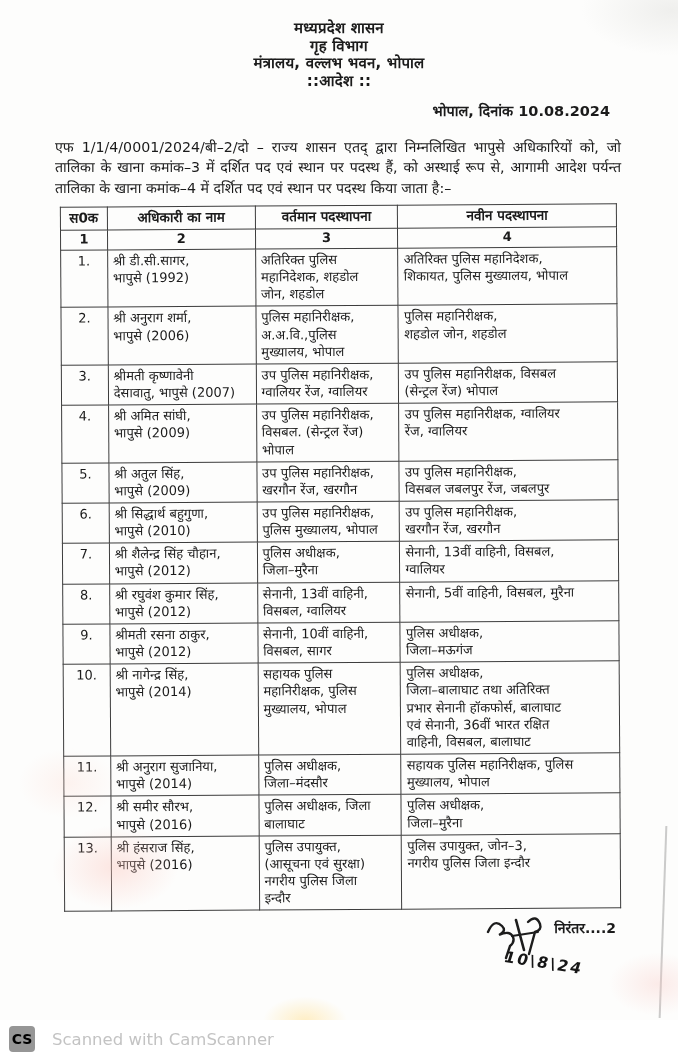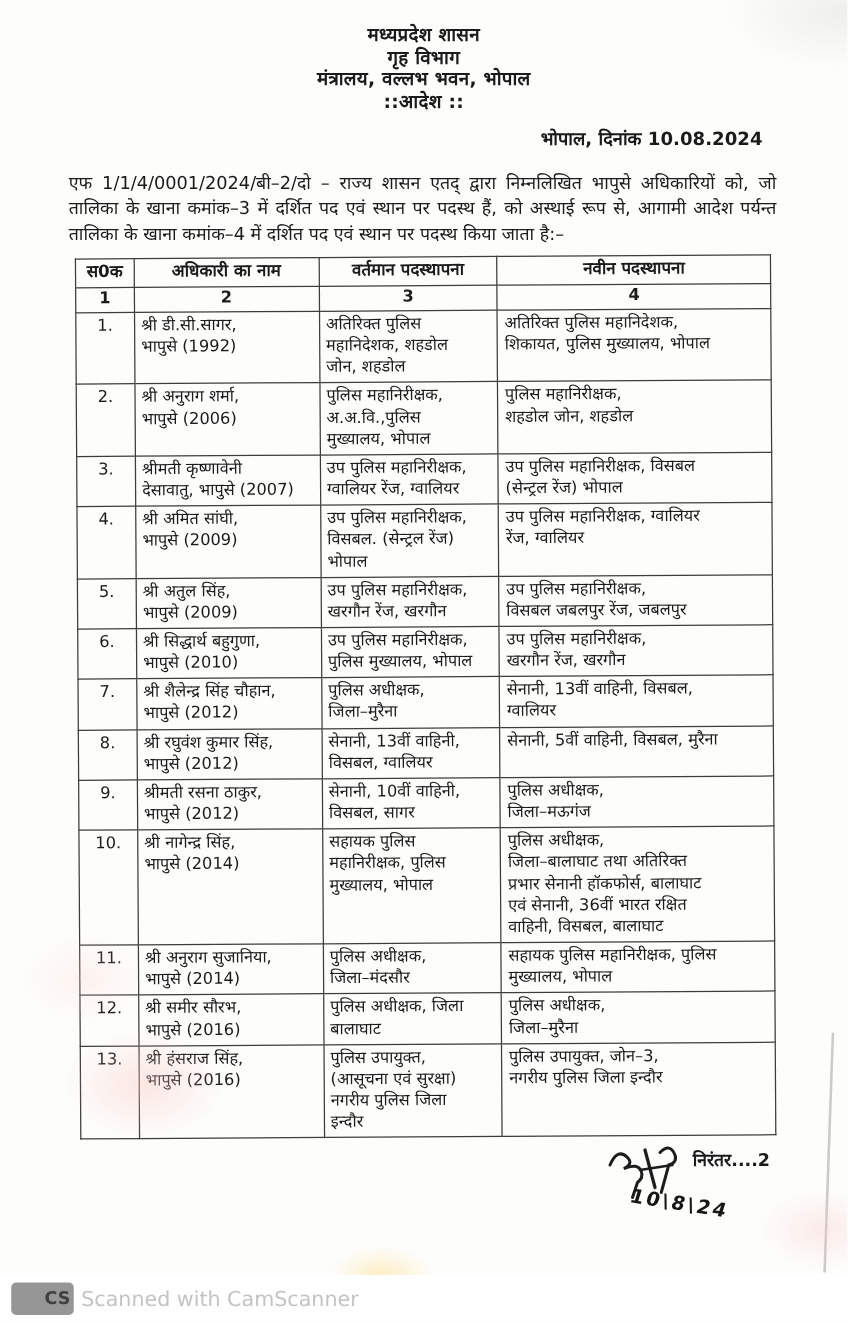--- a/index.html
+++ b/index.html
@@ -48,26 +48,25 @@
   .hand-date{
     position:absolute;left:22px;top:40px;
     transform:rotate(9deg) skewX(-8deg);
     font-size:15.5px;font-weight:700;letter-spacing:2px;color:#161616;
   }
   .footer{
     position:absolute;left:0;right:0;bottom:0;height:38px;background:#fff;
     display:flex;align-items:center;padding-left:9px;z-index:6;
   }
   .cs-badge{
-    width:26px;height:26px;background:#969696;border-radius:4px;color:#404040;
+    width:26px;height:26px;background:#969696;border-radius:4px;color:#000000;
     font-weight:700;font-size:14px;display:flex;align-items:center;justify-content:center;
     flex:0 0 auto;
-    padding-left:24px;
-  }
-  .footer-text{ color:#c3c3c3;font-size:16.5px;margin-left:6px;font-weight:500; }
+  }
+  .footer-text{ color:#c3c3c3;font-size:16.5px;margin-left:17px;font-weight:500; }
 </style>
 </head>
 <body>
 
 <div>
 
   <div class="head">
     <div>मध्यप्रदेश शासन</div>
     <div>गृह विभाग</div>
     <div>मंत्रालय, वल्लभ भवन, भोपाल</div>

